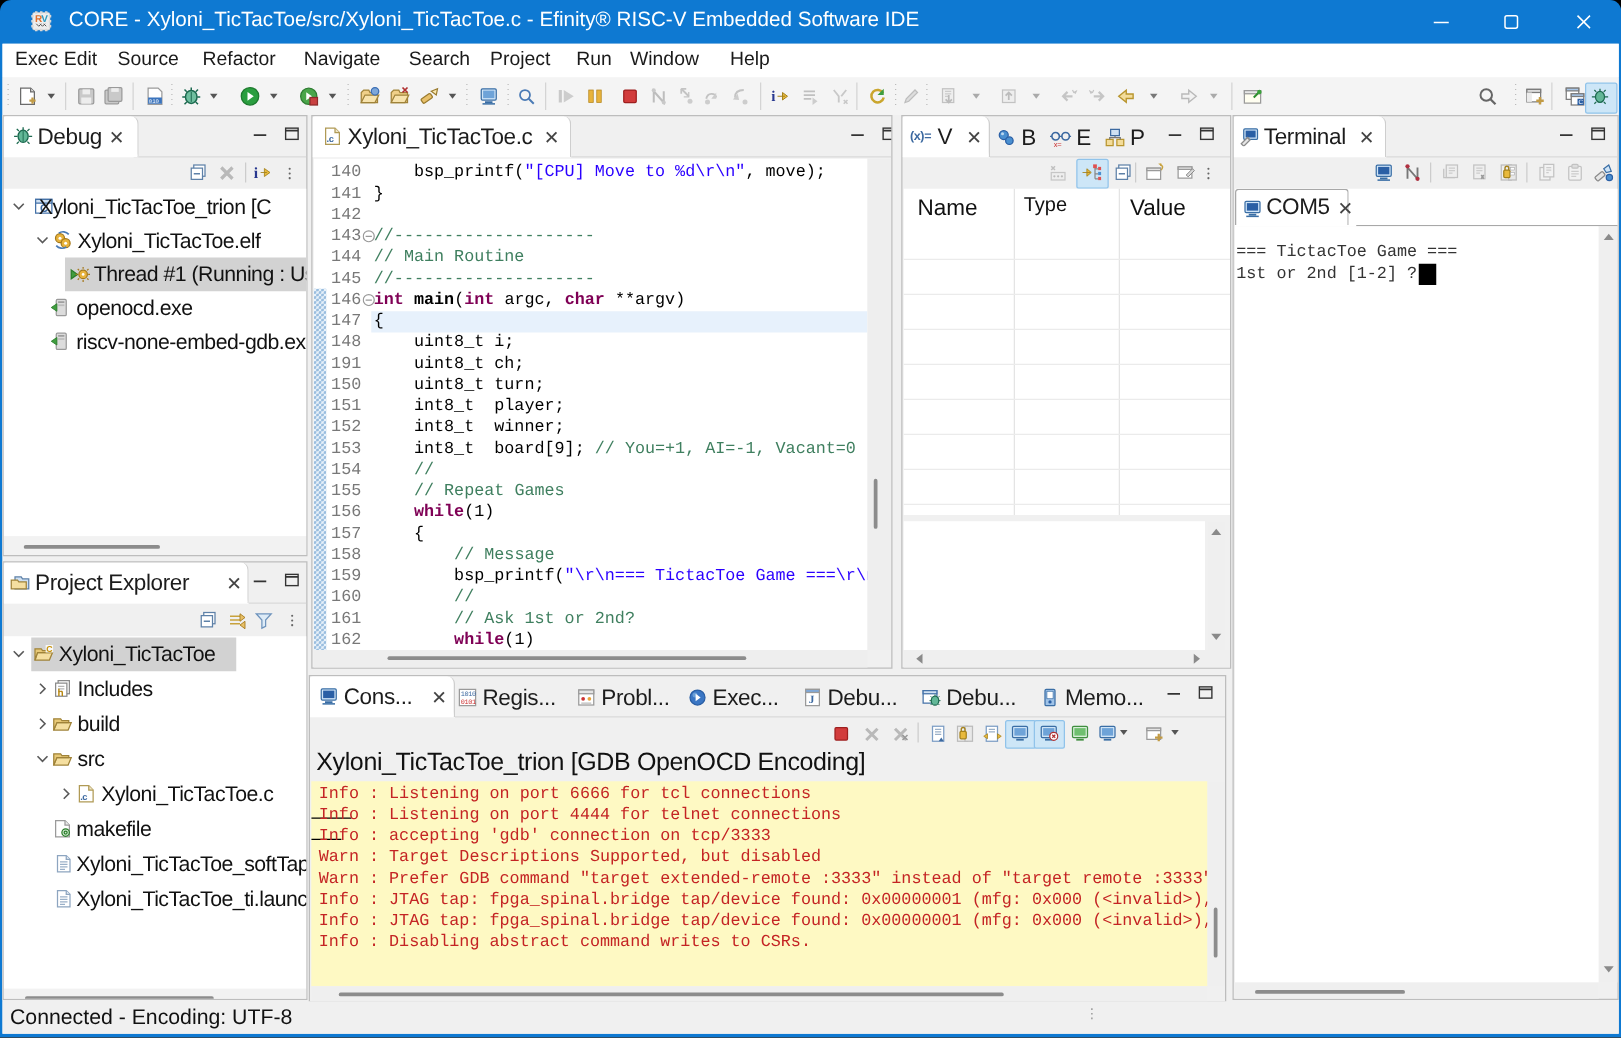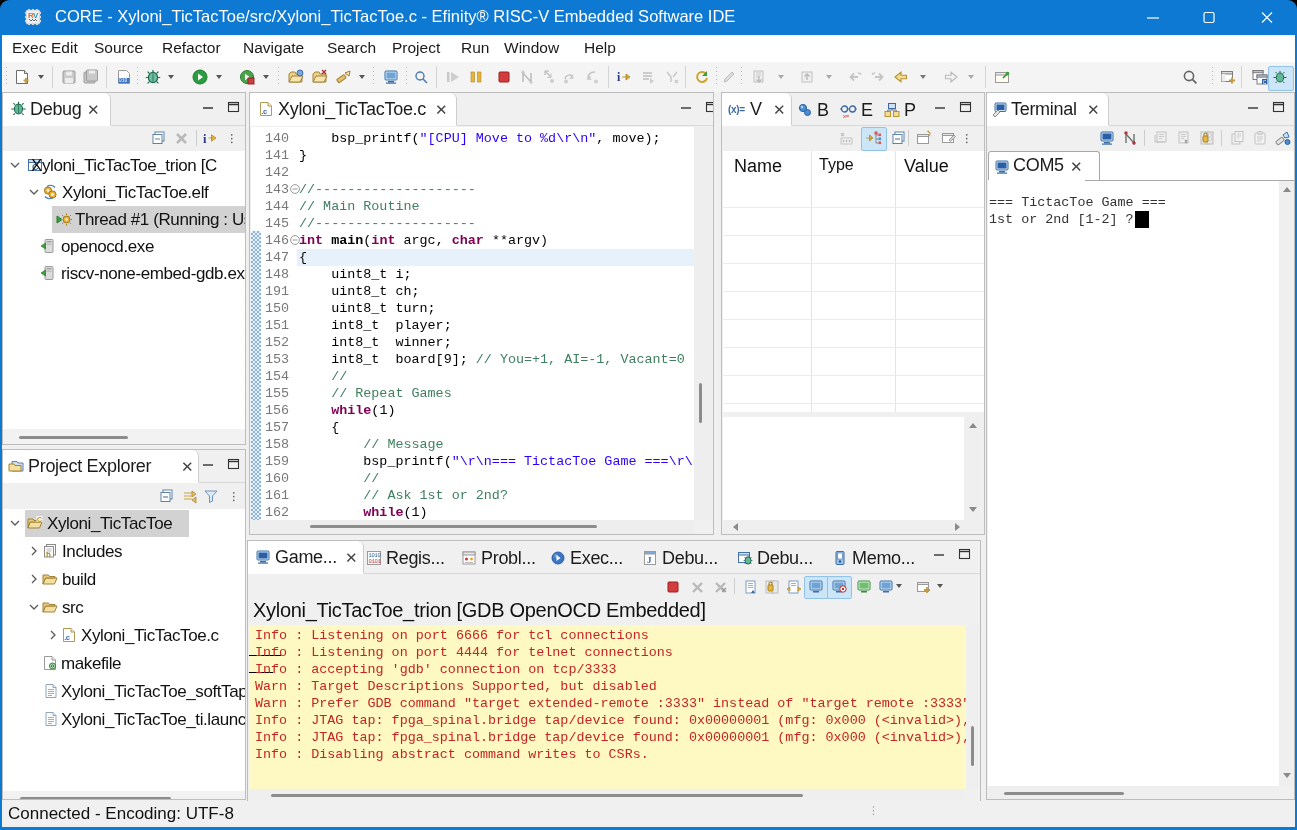--- a/index.html
+++ b/index.html
@@ -709,21 +709,21 @@
             <rect x="5.5" y="1.5" width="5" height="3" rx="1" fill="#ddd" stroke="#c2c2c2"></rect>
             <path d="M5 7h6M5 9h6M5 11h4" stroke="#ccc"></path>
           </svg>
     <svg class="vi" style="left:288px;top:3px" viewBox="0 0 16 16">
             <rect x="1" y="9" width="8" height="4" rx="1" fill="#e6e6e6" stroke="#8a8a8a" transform="rotate(-40 5 11)"></rect>
             <path d="M8 5l4-3 2 5-4 1z" fill="#cfe4f7" stroke="#3a6ea5"></path>
             <circle cx="12.5" cy="12" r="2.5" fill="#4a8fd0" stroke="#2a5fa5"></circle>
           </svg>
    </div>
    <div style="position:absolute;left:1px;top:58px;width:307px;height:30px;background:#fff;">
-    <div style="position:absolute;left:0;top:0;width:112px;height:29px;background:#fff;border:1px solid #a8a8a8;border-bottom:none;border-radius:3px 3px 0 0;box-sizing:border-box;">
+    <div style="position:absolute;left:0;top:0;width:91px;height:29px;background:#fff;border:1px solid #a8a8a8;border-bottom:none;border-radius:3px 3px 0 0;box-sizing:border-box;">
      <svg style="position:absolute;left:5px;top:7px" width="16" height="16" viewBox="0 0 16 16">
               <rect x="2" y="2" width="12" height="9" rx="1" fill="#cfe4f7" stroke="#3a6ea5"></rect>
               <rect x="3.5" y="3.5" width="9" height="6" fill="#2a5fa5"></rect>
               <rect x="5" y="12" width="6" height="1.5" fill="#3a6ea5"></rect>
               <rect x="3" y="13.5" width="10" height="1.2" fill="#3a6ea5"></rect>
             </svg>
      <span style="position:absolute;left:24px;top:3px;font-size:18px;color:#1c1c1c;letter-spacing:-0.3px;">COM5</span>
      <span class="x" style="position:absolute;left:81px;top:6px">✕</span>
     </div>
     <span style="position:absolute;left:97px;top:29px;width:210px;height:1px;background:#a8a8a8;"></span>
@@ -742,21 +742,21 @@
 
   <div class="panel" style="left:245px;top:505px;width:734px;height:262px;">
    <span style="position:absolute;left:116px;right:0;top:32px;height:1px;background:#d9d9d9;"></span>
         <div class="tab" style="left:0;width:116px;">
     <svg style="position:absolute;left:7px;top:8px" width="16" height="16" viewBox="0 0 16 16">
             <rect x="2" y="2" width="12" height="9" rx="1" fill="#cfe4f7" stroke="#3a6ea5"></rect>
             <rect x="3.5" y="3.5" width="9" height="6" fill="#2a5fa5"></rect>
             <rect x="5" y="12" width="6" height="1.5" fill="#3a6ea5"></rect>
             <rect x="3" y="13.5" width="10" height="1.2" fill="#3a6ea5"></rect>
           </svg>
-    <span class="tabtxt" style="left:27px">Game...</span>
+    <span class="tabtxt" style="left:27px">Cons...</span>
           <span class="x" style="position:absolute;left:97px;top:8px">✕</span>
    </div>
    <span class="itab" style="position:absolute;top:7px;left:118px;"><svg style="vertical-align:-3px" width="16" height="16" viewBox="0 0 16 16">
             <rect x="1.5" y="1.5" width="13" height="13" fill="#fff" stroke="#9a9a9a"></rect>
             <text x="2.5" y="7" font-size="5.5" fill="#3c69a0" font-family="Liberation Mono">1010</text>
             <text x="2.5" y="13" font-size="5.5" fill="#c33" font-family="Liberation Mono">0101</text>
           </svg> Regis...</span>
    <span class="itab" style="position:absolute;top:7px;left:213px;"><svg style="vertical-align:-3px" width="16" height="16" viewBox="0 0 16 16">
             <rect x="2" y="2" width="12" height="12" fill="#fff" stroke="#9a9a9a"></rect>
             <rect x="2" y="2" width="12" height="3" fill="#e4e4e4" stroke="#9a9a9a"></rect>
@@ -843,21 +843,21 @@
             <rect x="5" y="12" width="6" height="1.5" fill="#3a6ea5"></rect>
           </svg>
     <span class="dd" style="left:648px;top:9px;border-top-color:#555"></span>
     <svg class="vi" style="left:668px;top:4px" viewBox="0 0 16 16">
             <rect x="1.5" y="3.5" width="11" height="9" fill="#fff" stroke="#9a9a9a"></rect>
             <rect x="1.5" y="3.5" width="11" height="2" fill="#e4e4e4" stroke="#9a9a9a"></rect>
             <path d="M11 8v6M8 11h6" stroke="#c29b45" stroke-width="1.8"></path>
           </svg>
     <span class="dd" style="left:689px;top:9px;border-top-color:#555"></span>
    </div>
-   <div style="position:absolute;left:5px;top:58px;height:22px;font-size:20px;color:#111;letter-spacing:-0.3px;">Xyloni_TicTacToe_trion [GDB OpenOCD Embedded]</div>
+   <div style="position:absolute;left:5px;top:58px;height:22px;font-size:20px;color:#111;letter-spacing:-0.3px;">Xyloni_TicTacToe_trion [GDB OpenOCD Encoding]</div>
    <div class="m" style="position:absolute;left:1px;top:84px;width:717px;height:164px;background:#fef9c3;overflow:hidden;line-height:17px;text-decoration:underline;">
     <div class="red" style="position:absolute;left:6px;top:2px;white-space:pre;">Info : Listening on port 6666 for tcl connections
 Info : Listening on port 4444 for telnet connections
 Info : accepting 'gdb' connection on tcp/3333
 Warn : Target Descriptions Supported, but disabled
 Warn : Prefer GDB command "target extended-remote :3333" instead of "target remote :3333"
 Info : JTAG tap: fpga_spinal.bridge tap/device found: 0x00000001 (mfg: 0x000 (&lt;invalid&gt;),
 Info : JTAG tap: fpga_spinal.bridge tap/device found: 0x00000001 (mfg: 0x000 (&lt;invalid&gt;),
 Info : Disabling abstract command writes to CSRs.</div>
    </div>

